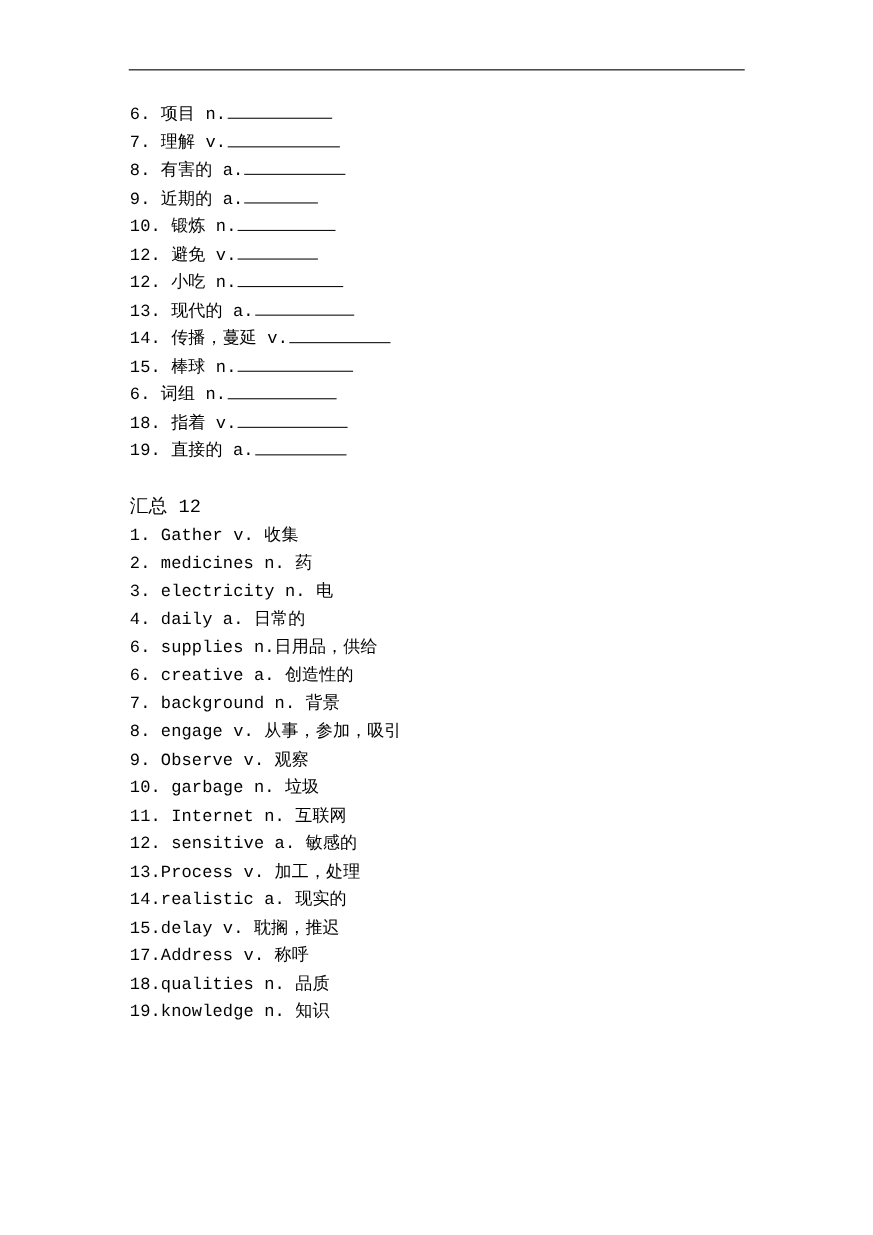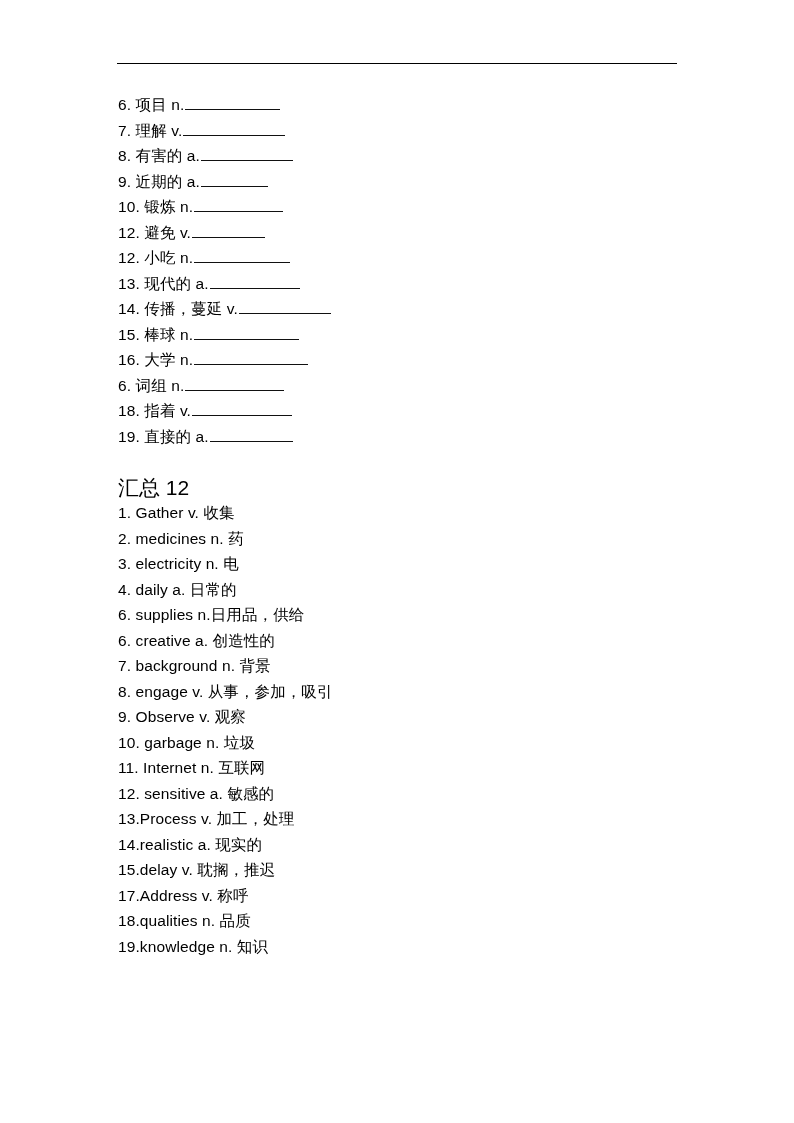--- a/index.html
+++ b/index.html
@@ -45,33 +45,33 @@
     font-size: 15.5px;
     white-space: nowrap;
     letter-spacing: 0.1px;
   }
   .line.spacer {
     height: 25.5px;
   }
   .section-head {
     height: 25.5px;
     line-height: 25.5px;
-    font-size: 21px;
+    font-size: 17px;
     white-space: nowrap;
   }
   
   .blank {
     display: inline-block;
     vertical-align: baseline;
     border-bottom: 1.3px solid #111111;
     height: 13px;
     margin-left: 1px;
   }
   .cjk {
-    font-family: Liberation Sans, sans-serif;
+    font-family: Liberation Mono, monospace;
   }
 </style>
 </head>
 <body>
 
 <div class="page">
 
   <div class="top-rule"></div>
 
   <div class="content">
@@ -79,21 +79,20 @@
         <div class="line cjk"><span>6.</span>&nbsp;<span>项目</span>&nbsp;<span>n.</span><span class="blank" style="width: 95px;"></span></div>
         <div class="line cjk"><span>7.</span>&nbsp;<span>理解</span>&nbsp;<span>v.</span><span class="blank" style="width: 102px;"></span></div>
         <div class="line cjk"><span>8.</span>&nbsp;<span>有害的</span>&nbsp;<span>a.</span><span class="blank" style="width: 92px;"></span></div>
         <div class="line cjk"><span>9.</span>&nbsp;<span>近期的</span>&nbsp;<span>a.</span><span class="blank" style="width: 67px;"></span></div>
         <div class="line cjk"><span>10.</span>&nbsp;<span>锻炼</span>&nbsp;<span>n.</span><span class="blank" style="width: 89px;"></span></div>
         <div class="line cjk"><span>12.</span>&nbsp;<span>避免</span>&nbsp;<span>v.</span><span class="blank" style="width: 73px;"></span></div>
         <div class="line cjk"><span>12.</span>&nbsp;<span>小吃</span>&nbsp;<span>n.</span><span class="blank" style="width: 96px;"></span></div>
         <div class="line cjk"><span>13.</span>&nbsp;<span>现代的</span>&nbsp;<span>a.</span><span class="blank" style="width: 90px;"></span></div>
         <div class="line cjk"><span>14.</span>&nbsp;<span>传播，蔓延</span>&nbsp;<span>v.</span><span class="blank" style="width: 92px;"></span></div>
         <div class="line cjk"><span>15.</span>&nbsp;<span>棒球</span>&nbsp;<span>n.</span><span class="blank" style="width: 105px;"></span></div>
-        <div class="line cjk"><span>16.</span>&nbsp;<span>大学</span>&nbsp;<span>n.</span><span class="blank" style="width: 114px;"></span></div>
         <div class="line cjk"><span>6.</span>&nbsp;<span>词组</span>&nbsp;<span>n.</span><span class="blank" style="width: 99px;"></span></div>
         <div class="line cjk"><span>18.</span>&nbsp;<span>指着</span>&nbsp;<span>v.</span><span class="blank" style="width: 100px;"></span></div>
         <div class="line cjk"><span>19.</span>&nbsp;<span>直接的</span>&nbsp;<span>a.</span><span class="blank" style="width: 83px;"></span></div>
       </div>
     <div class="line spacer">&nbsp;</div>
     <div class="section-head cjk">汇总 12</div>
     <div id="answer-list">
         <div class="line cjk">1. Gather v. 收集</div>
         <div class="line cjk">2. medicines n. 药</div>
         <div class="line cjk">3. electricity n. 电</div>

